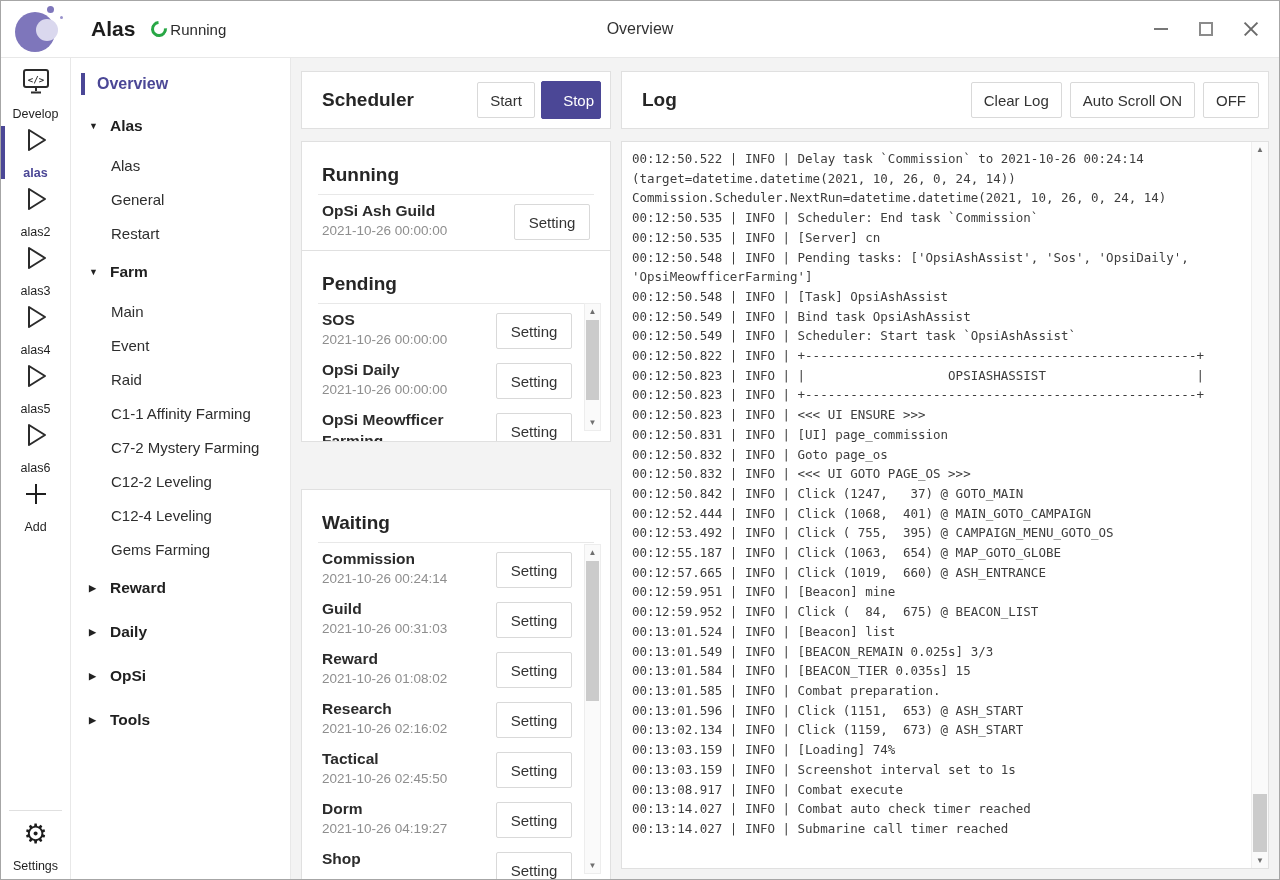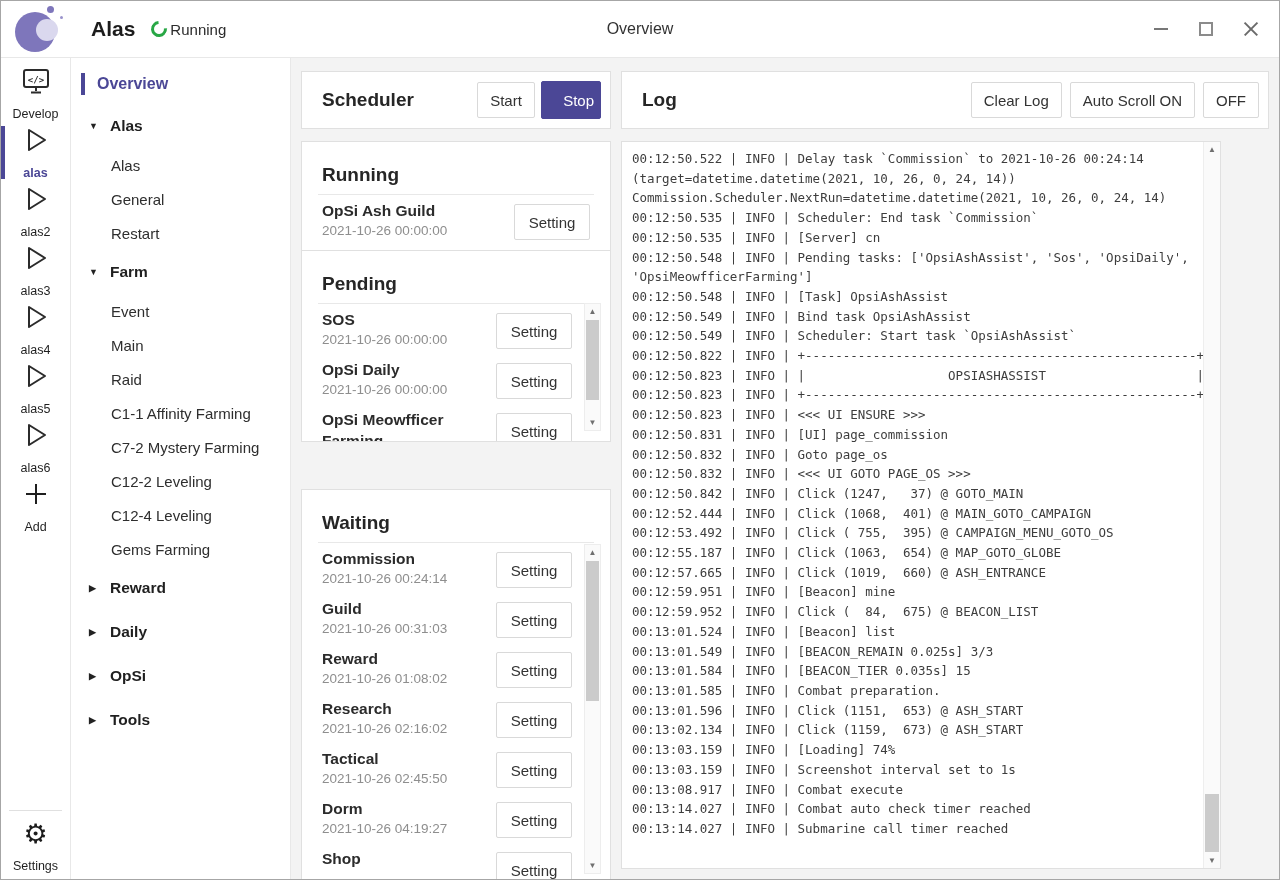--- a/index.html
+++ b/index.html
@@ -87,21 +87,21 @@
   #pending-scroll{right:9px;top:52px;bottom:10px;}
   #pending-scroll .thumb{top:16px;height:80px;}
   #waiting-scroll{right:9px;top:54px;bottom:14px;}
   #waiting-scroll .thumb{top:16px;height:140px;}
   #log-scroll{right:0px;top:0px;bottom:0px;border:none;background:#fafafa;border-left:1px solid #eee;}
   #log-scroll .thumb{bottom:16px;height:58px;}
 
   
   #log-header-card{left:330px;top:13px;width:648px;height:58px;}
   .log-btn{height:36px;padding:4px 12px;margin-left:8px;}
-  #log-body-card{left:330px;top:83px;width:600px;height:728px;overflow:hidden;}
+  #log-body-card{left:330px;top:83px;width:648px;height:728px;overflow:hidden;}
   #log-lines{position:absolute;left:0;top:0;right:17px;bottom:0;padding:7px 4px 0 10px;overflow:hidden;}
   .log-line{white-space:pre;font-family:"DejaVu Sans Mono",monospace;font-size:12.5px;line-height:19.7px;color:#3d3d3d;}
 </style>
 </head>
 <body>
 
 <div class="window">
 
   <header class="app-header">
     <div class="logo">
@@ -213,22 +213,22 @@
           <span class="tri">▼</span>
           <span>Alas</span>
         </div>
         <div class="side-item">Alas</div>
         <div class="side-item">General</div>
         <div class="side-item">Restart</div>
         <div class="side-group">
           <span class="tri">▼</span>
           <span>Farm</span>
         </div>
+        <div class="side-item">Main</div>
         <div class="side-item">Event</div>
-        <div class="side-item">Main</div>
         <div class="side-item">Raid</div>
         <div class="side-item">C1-1 Affinity Farming</div>
         <div class="side-item">C7-2 Mystery Farming</div>
         <div class="side-item">C12-2 Leveling</div>
         <div class="side-item">C12-4 Leveling</div>
         <div class="side-item">Gems Farming</div>
         <div class="side-group">
           <span class="tri">▶</span>
           <span>Reward</span>
         </div>

